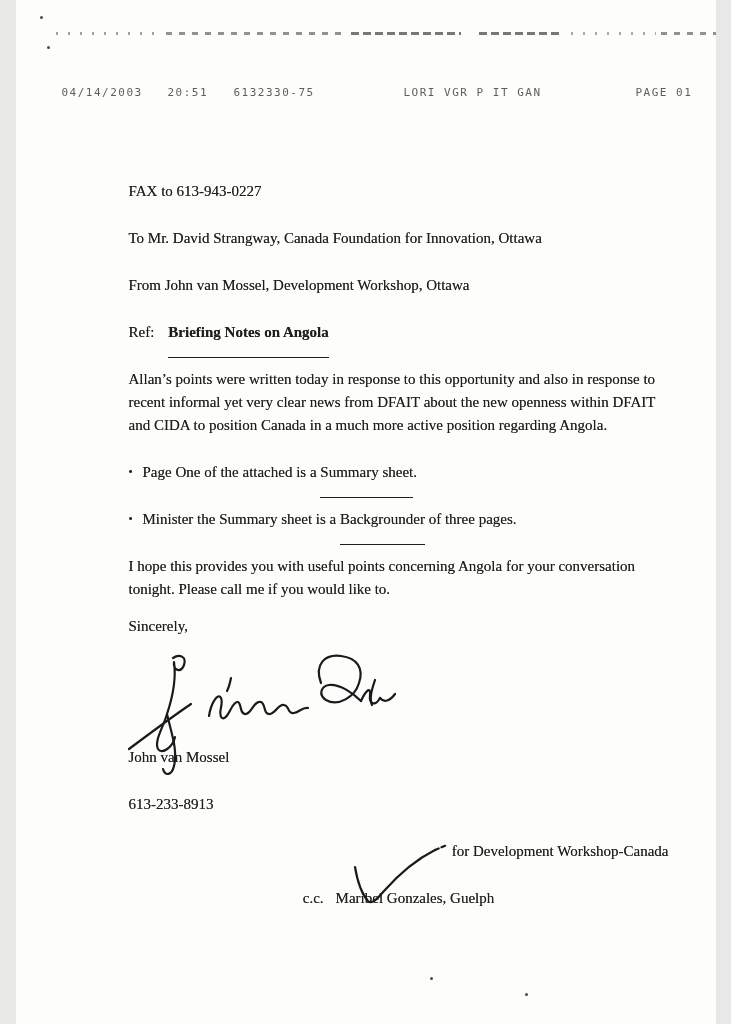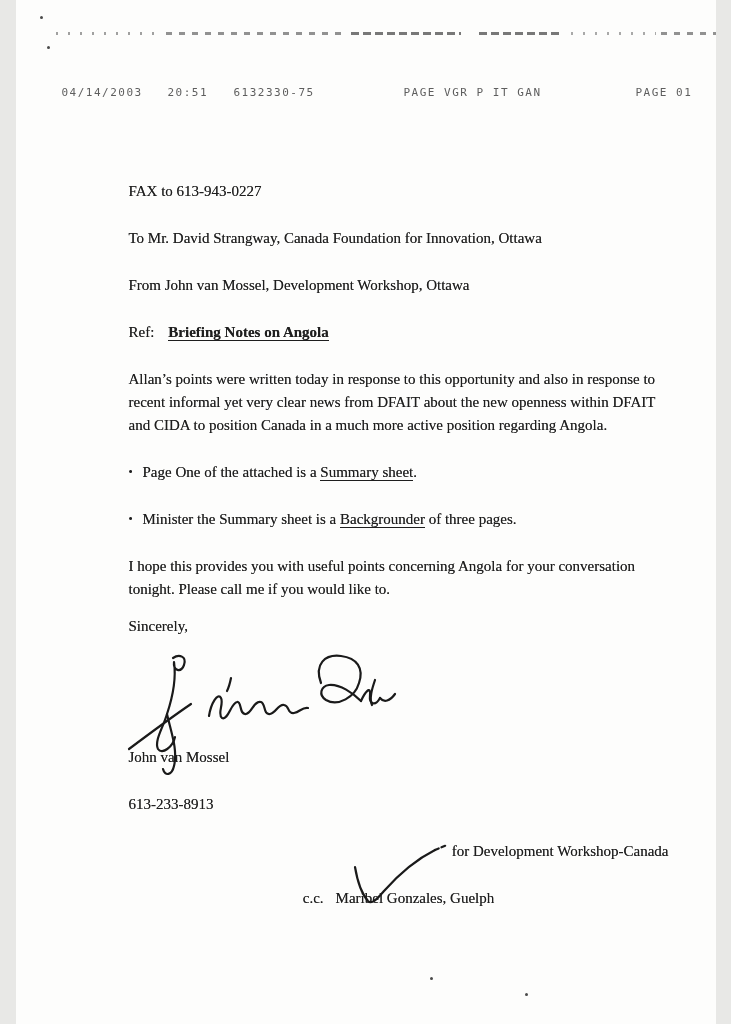--- a/index.html
+++ b/index.html
@@ -30,21 +30,21 @@
   .fh-sender{left:388px;}
   .fh-page{left:620px;}
   
   .letter{
     position:absolute;left:113px;top:180px;width:540px;
     font-size:15px;line-height:23px;
     text-shadow:0 0 .6px rgba(20,20,20,.65);
   }
   .letter p{margin:0 0 24px 0;}
   .letter p.tight{margin-bottom:14px;}
-  .u{border-bottom:1.2px solid #1e1e1e;padding-bottom:0px;}
+  .u{border-bottom:1.2px solid #1e1e1e;padding-bottom:17px;}
   .ref-subject{margin-left:14px;font-weight:bold;}
   .bullet-mark{display:inline-block;width:14px;font-size:12px;vertical-align:1px;}
   
   .sig-wrap{position:relative;height:84px;}
   .sig-wrap svg{position:absolute;left:-6px;top:-10px;}
   .sig-line{margin:0;line-height:23px;font-family:Liberation Serif, serif;}
   
   .cc-row{position:relative;margin-top:20px;text-align:center;}
   .cc-label{margin-right:12px;}
   .cc-check{position:absolute;left:218px;top:-44px;}
@@ -76,21 +76,21 @@
   <div class="artifact vdash" style="top:745px;height:190px;opacity:.6;"></div>
   <div class="artifact vdash" style="top:950px;height:65px;opacity:.6;"></div>
 
   <div class="artifact dot" style="left:414px;top:977px;"></div>
   <div class="artifact dot" style="left:509px;top:993px;"></div>
 
   <div class="fax-header">
     <span class="fh-date">04/14/2003</span>
     <span class="fh-time">20:51</span>
     <span class="fh-number">6132330-75</span>
-    <span class="fh-sender">PAGE VGR P IT GAN</span>
+    <span class="fh-sender">LORI VGR P IT GAN</span>
     <span class="fh-page">PAGE  01</span>
   </div>
 
   <div class="letter">
 
     <p>FAX to 613-943-0227</p>
 
     <p>To Mr. David Strangway, Canada Foundation for Innovation, Ottawa</p>
 
     <p>From John van Mossel, Development Workshop, Ottawa</p>

